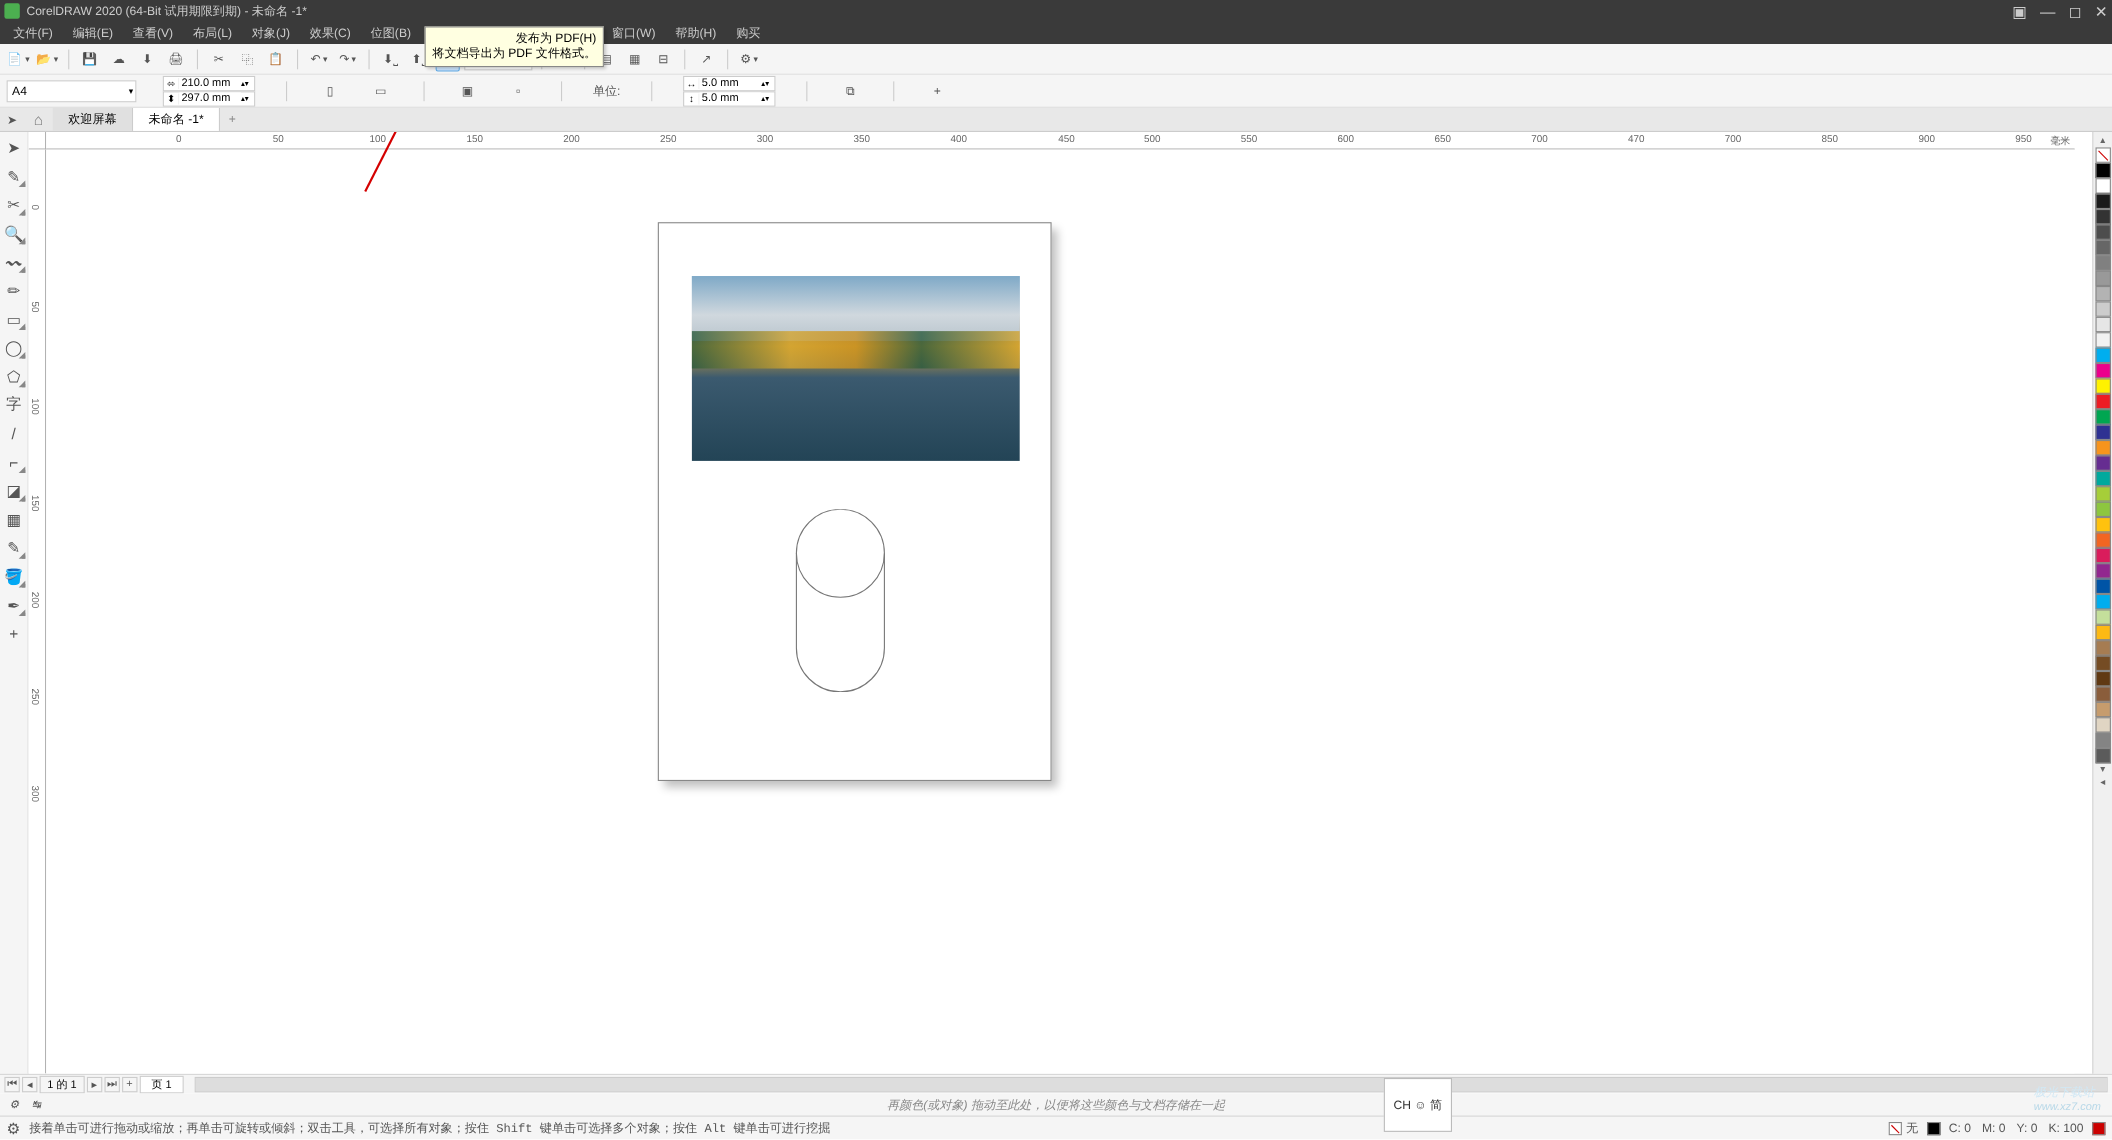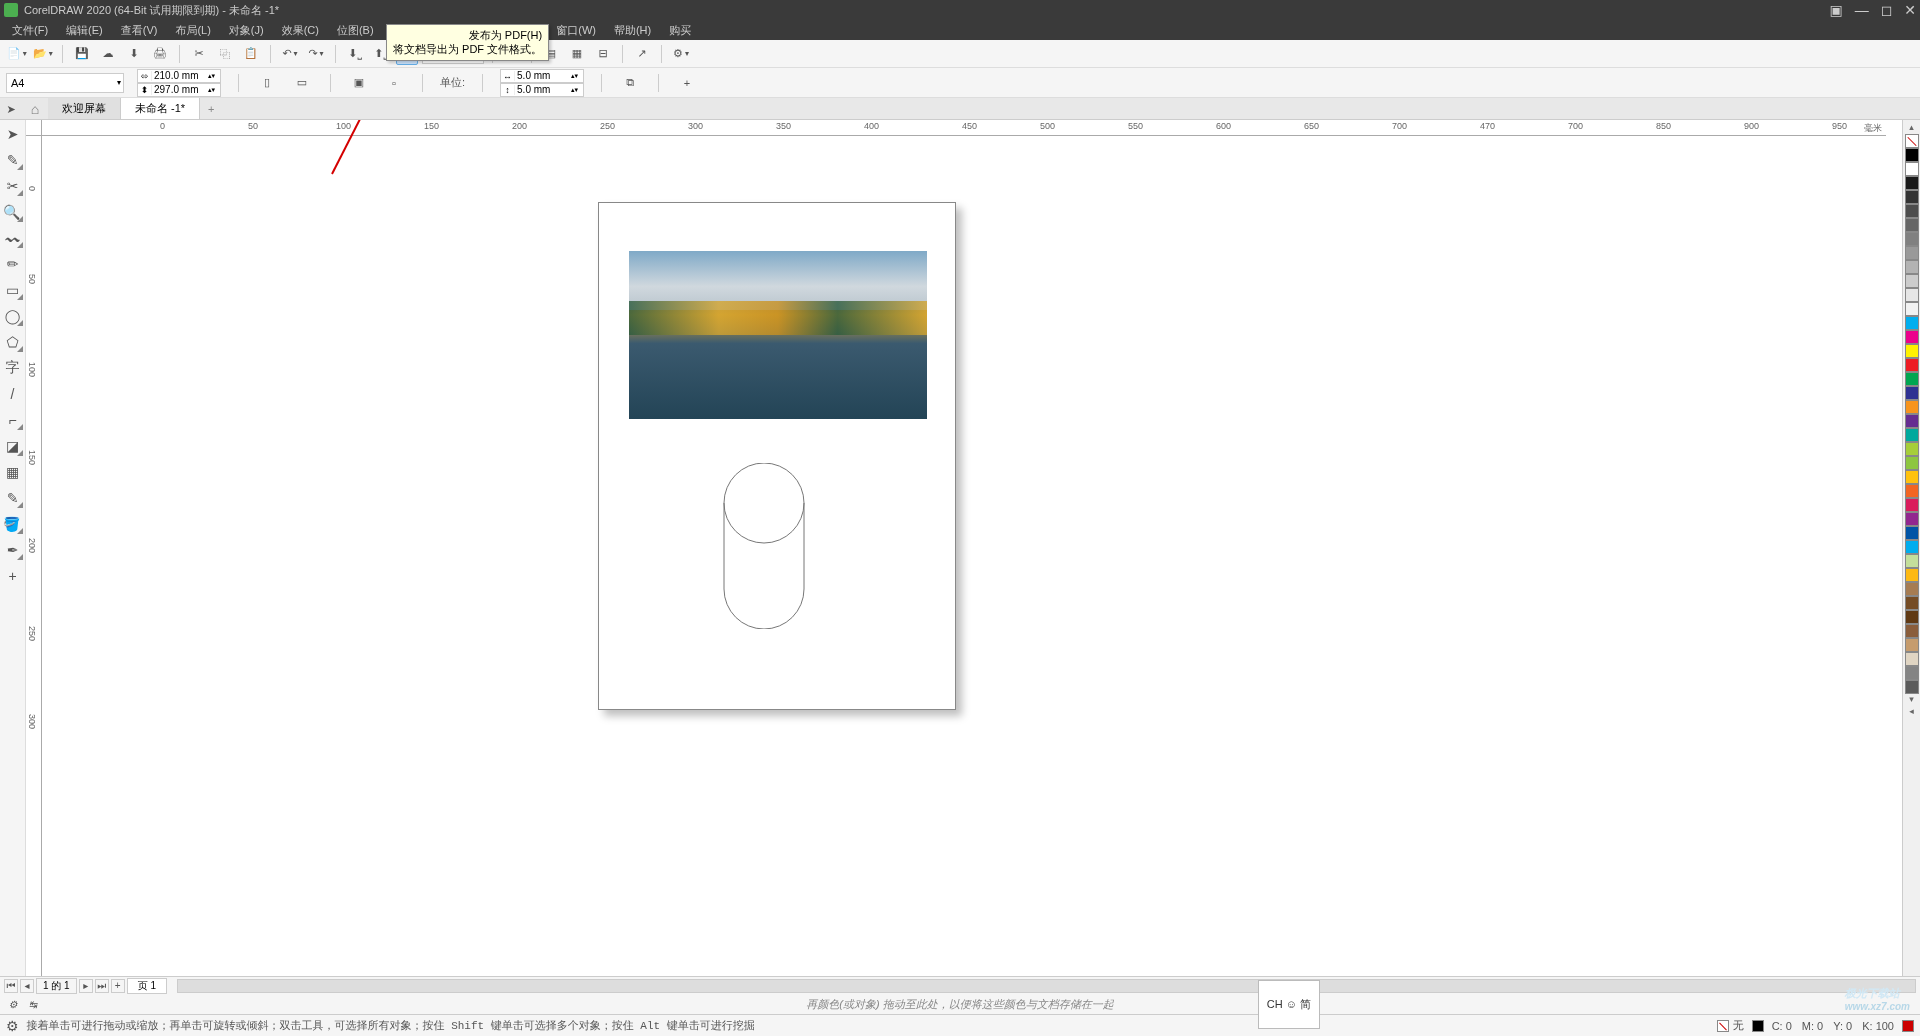--- a/index.html
+++ b/index.html
@@ -21,21 +21,21 @@
 .tb-btn { width: 22px; height: 22px; display: flex; align-items: center; justify-content: center; cursor: pointer; border-radius: 2px; color: #555; }
 .tb-btn.highlighted { background: #cce5ff; border: 1px solid #66afe9; }
 .tb-sep { width: 1px; height: 18px; background: #ccc; margin: 0 4px; }
 .tb-dropdown { display: flex; align-items: center; }
 .tb-dropdown .dd-arrow { font-size: 8px; margin-left: 2px; }
 .zoom-combo { display: flex; align-items: center; border: 1px solid #ccc; background: #fff; height: 20px; }
 .zoom-combo input { border: none; width: 46px; padding: 0 4px; outline: none; }
 .zoom-combo .dd { width: 14px; text-align: center; border-left: 1px solid #ccc; font-size: 8px; }
 
 
-.propbar { height: 30px; background: #f5f5f5; border-bottom: 1px solid #ddd; display: flex; align-items: center; padding: 0 6px; gap: 13px; position: relative; }
+.propbar { height: 30px; background: #f5f5f5; border-bottom: 1px solid #ddd; display: flex; align-items: center; padding: 0 6px; gap: 24px; position: relative; }
 .page-size-combo { border: 1px solid #ccc; background: #fff; height: 20px; width: 118px; display: flex; align-items: center; padding: 0 4px; position: relative; }
 .page-size-combo .dd { position: absolute; right: 2px; font-size: 8px; }
 .dim-group { display: flex; flex-direction: column; gap: 0; }
 .dim-row { display: flex; align-items: center; border: 1px solid #ccc; background: #fff; height: 14px; width: 84px; }
 .dim-row .dim-icon { width: 14px; font-size: 9px; text-align: center; border-right: 1px solid #eee; }
 .dim-row input { border: none; width: 56px; font-size: 10px; padding: 0 2px; outline: none; }
 .dim-row .spin { width: 10px; font-size: 7px; }
 .unit-label { color: #555; }
 
 
@@ -90,21 +90,21 @@
 .hint-bar { height: 20px; background: #f5f5f5; display: flex; align-items: center; padding: 0 8px; color: #888; font-style: italic; font-size: 11px; justify-content: center; position: relative; }
 .ime-badge { position: absolute; right: 600px; background: #fff; border: 1px solid #bbb; padding: 16px 8px; font-size: 11px; color: #333; font-style: normal; }
 
 
 .statusbar { height: 22px; background: #f5f5f5; border-top: 1px solid #ccc; display: flex; align-items: center; padding: 0 6px; gap: 8px; color: #555; font-size: 11px; }
 .statusbar .gear { font-size: 14px; }
 .statusbar .hint { flex: 0 1 auto; font-family: Liberation Mono, monospace; }
 .statusbar .spacer { flex: 1; }
 .statusbar .cmyk { display: flex; gap: 10px; }
 .statusbar .fill-none { display: flex; align-items: center; gap: 4px; }
-.watermark { position: absolute; right: 10px; bottom: 24px; font-size: 16px; color: #d1e8f5; font-weight: bold; font-style: italic; pointer-events: none; }
+.watermark { position: absolute; right: 10px; bottom: 24px; font-size: 16px; color: #d1e8f5; font-weight: normal; font-style: italic; pointer-events: none; }
 .watermark .sub { font-size: 10px; color: #b8d8e8; display: block; }
 
 svg { display: block; }
 </style>
 </head>
 <body>
 
 <div class="titlebar">
   <div class="app-icon"></div>
   <div class="title">CorelDRAW 2020 (64-Bit 试用期限到期) - 未命名 -1*</div>

